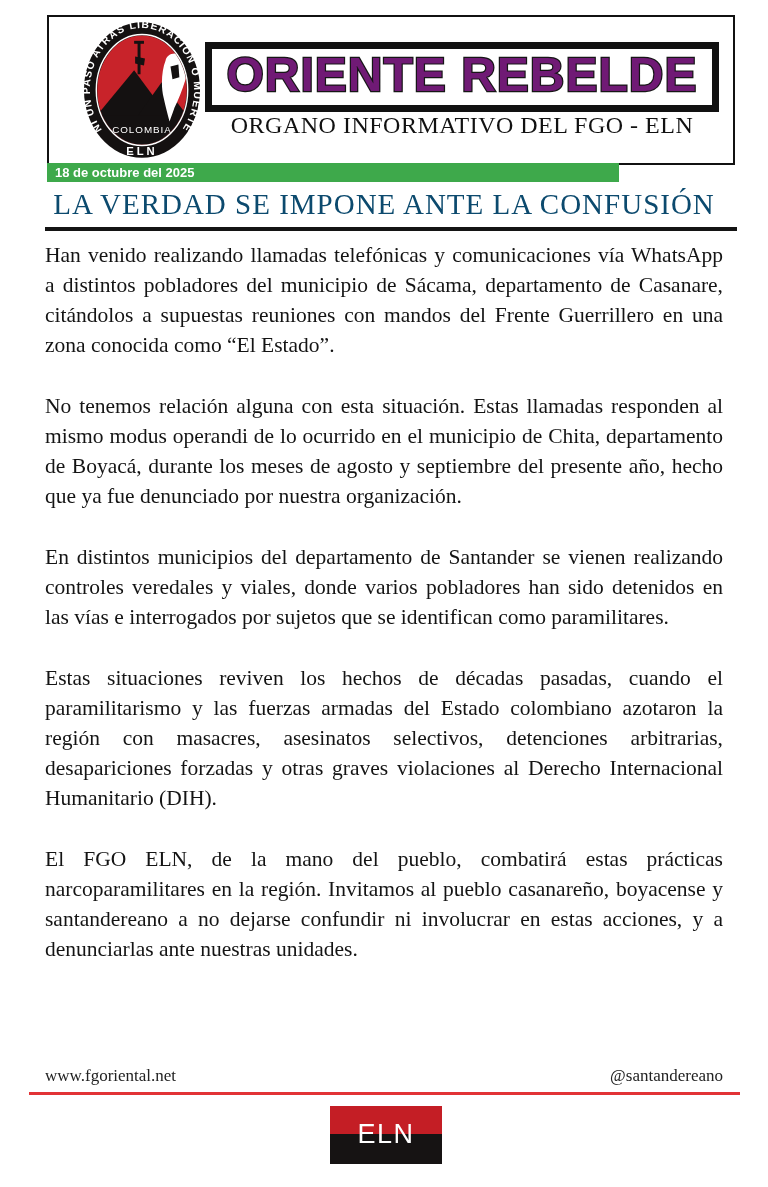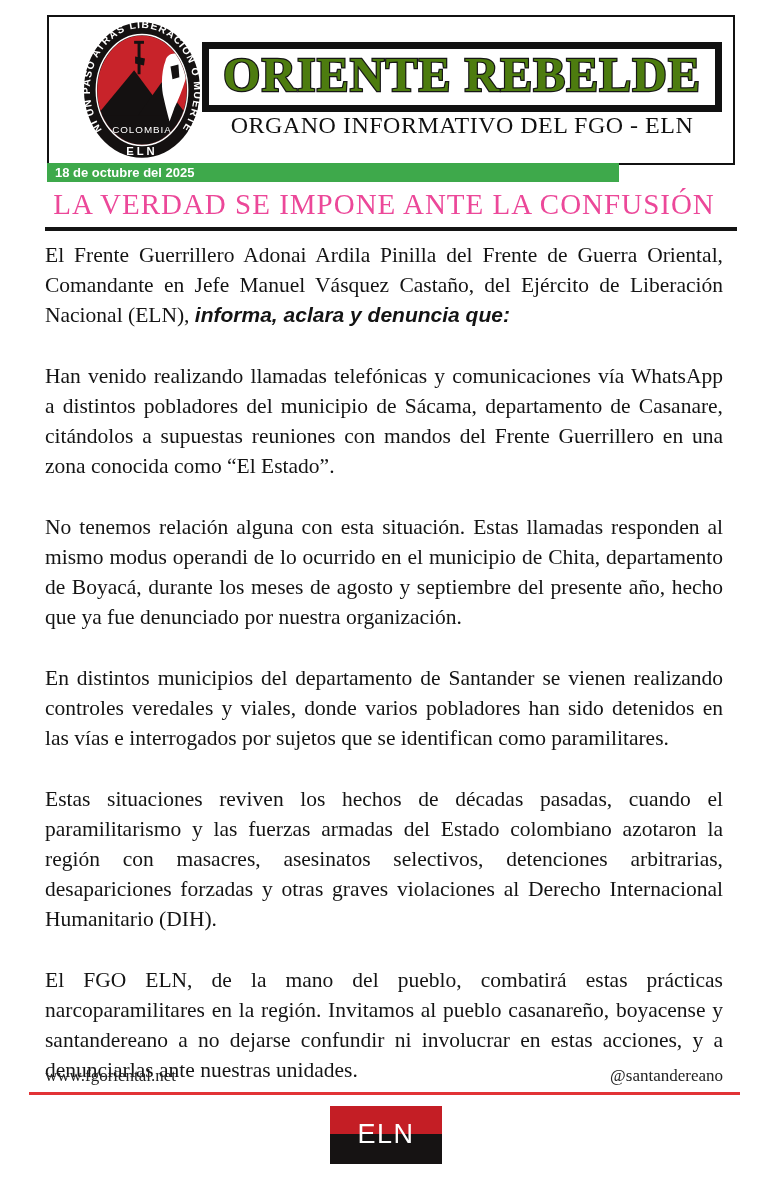--- a/index.html
+++ b/index.html
@@ -6,34 +6,34 @@
   .page{position:relative;width:768px;height:1187px;background:#ffffff;overflow:hidden;
         font-family:"Liberation Serif", serif;color:#111;}
 
   
   .header-box{position:absolute;left:47px;top:15px;width:684px;height:146px;
               border:2px solid #111;background:#fff;display:flex;align-items:center;}
   .emblem{margin-left:34px;width:118px;height:138px;flex:0 0 auto;}
   .mast-right{flex:1;text-align:center;padding-right:10px;}
   .title-box{display:inline-block;border:7px solid #111;background:#fff;
              padding:2px 14px 6px 14px;}
-  .mast-title{font-family:Liberation Serif, serif;font-weight:bold;
-              font-size:48px;line-height:1.0;letter-spacing:1px;color:#4d7c0f;
+  .mast-title{font-family:Liberation Sans, sans-serif;font-weight:bold;
+              font-size:48px;line-height:1.0;letter-spacing:1px;color:#701a75;
               -webkit-text-stroke:2.4px #161616;paint-order:stroke fill;white-space:nowrap;}
   .mast-sub{font-family:"Liberation Serif", serif;font-size:24px;
             letter-spacing:0.5px;color:#111;white-space:nowrap;}
   .date-bar{position:absolute;left:47px;top:163px;width:572px;height:19px;
             background:#3ea94b;color:#ffffff;font-family:"Liberation Sans", sans-serif;
             font-weight:bold;font-size:13px;line-height:19px;padding-left:8px;
             box-sizing:border-box;}
 
   
   .headline{position:absolute;left:45px;top:188px;width:678px;margin:0;text-align:center;
             font-family:"Liberation Serif", serif;font-weight:normal;
-            font-size:29px;letter-spacing:1px;color:#ec4899;white-space:nowrap;}
+            font-size:29px;letter-spacing:1px;color:#0c4a6e;white-space:nowrap;}
   .rule-black{position:absolute;left:45px;top:227px;width:692px;height:4px;background:#141414;}
 
   
   .body{position:absolute;left:45px;top:240px;width:678px;text-align:justify;
         font-size:21.5px;line-height:30px;color:#141414;}
   .body p{margin:0 0 31px 0;}
   .emph{font-family:"Liberation Sans", sans-serif;font-weight:bold;font-style:italic;
         font-size:21px;}
 
   
@@ -101,21 +101,20 @@
   </div>
 
   <div class="date-bar">
     <span>18 de octubre del 2025</span>
   </div>
 
   <h1 class="headline">LA VERDAD SE IMPONE ANTE LA CONFUSIÓN</h1>
   <div class="rule-black"></div>
 
   <div class="body">
-    <p><span>El Frente Guerrillero Adonai Ardila Pinilla del Frente de Guerra Oriental, Comandante en Jefe Manuel Vásquez Castaño, del Ejército de Liberación Nacional (ELN), </span><span class="emph">informa, aclara y denuncia que:</span></p>
     <p>Han venido realizando llamadas telefónicas y comunicaciones vía WhatsApp a distintos pobladores del municipio de Sácama, departamento de Casanare, citándolos a supuestas reuniones con mandos del Frente Guerrillero en una zona conocida como “El Estado”.</p>
     <p>No tenemos relación alguna con esta situación. Estas llamadas responden al mismo modus operandi de lo ocurrido en el municipio de Chita, departamento de Boyacá, durante los meses de agosto y septiembre del presente año, hecho que ya fue denunciado por nuestra organización.</p>
     <p>En distintos municipios del departamento de Santander se vienen realizando controles veredales y viales, donde varios pobladores han sido detenidos en las vías e interrogados por sujetos que se identifican como paramilitares.</p>
     <p>Estas situaciones reviven los hechos de décadas pasadas, cuando el paramilitarismo y las fuerzas armadas del Estado colombiano azotaron la región con masacres, asesinatos selectivos, detenciones arbitrarias, desapariciones forzadas y otras graves  violaciones al  Derecho Internacional Humanitario (DIH).</p>
     <p>El FGO ELN, de la mano del pueblo, combatirá estas prácticas narcoparamilitares  en la región. Invitamos al pueblo  casanareño, boyacense y santandereano a  no dejarse  confundir ni involucrar en  estas acciones, y a denunciarlas ante nuestras unidades.</p>
   </div>
 
   <div class="footer-row">
     <span>www.fgoriental.net</span>
     <span>@santandereano</span>

